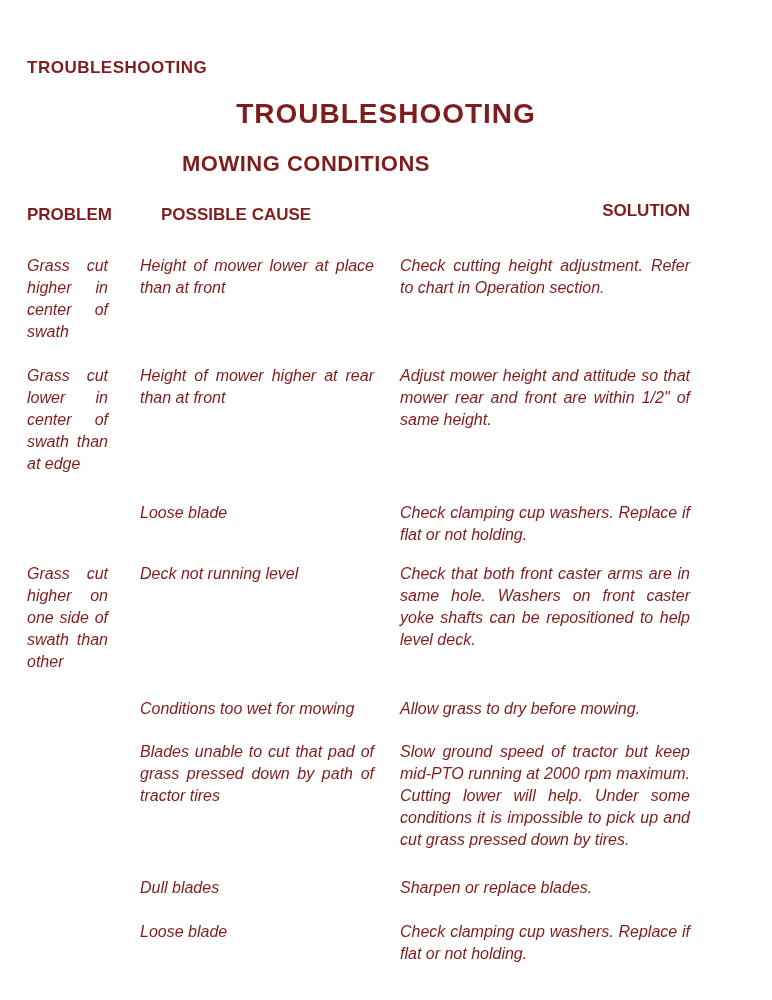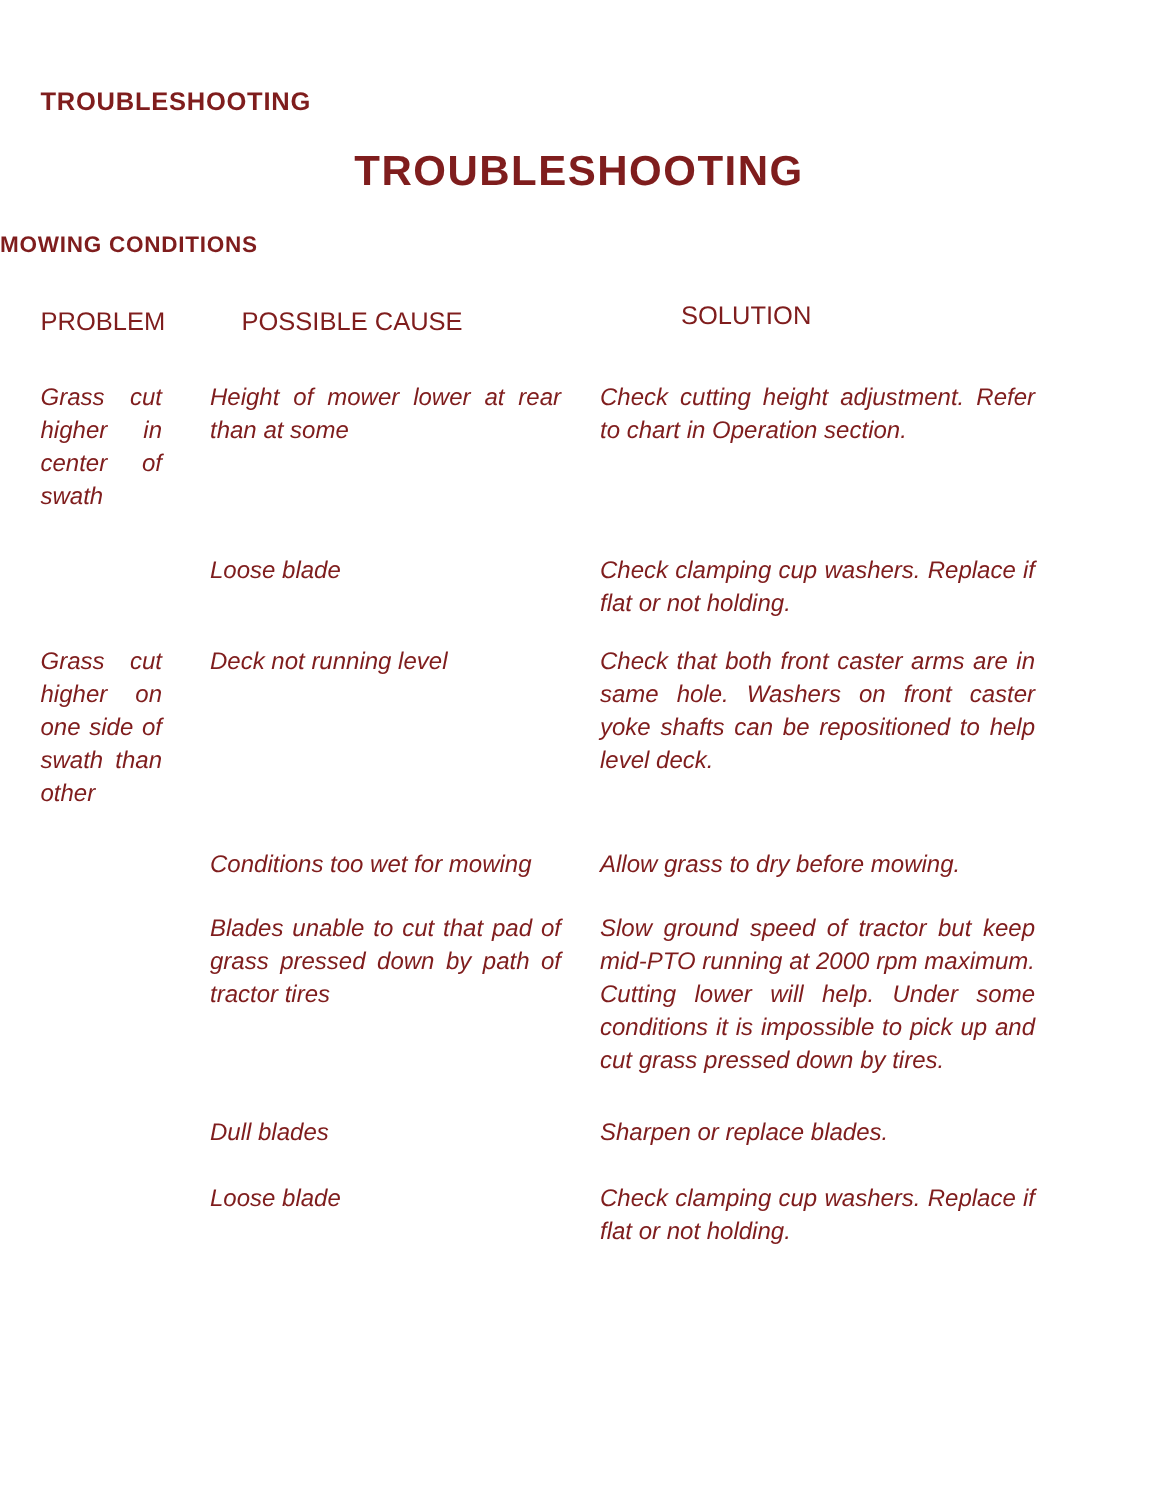--- a/index.html
+++ b/index.html
@@ -31,41 +31,41 @@
     font-size: 28px;
     font-weight: bold;
     letter-spacing: 1px;
     line-height: 32px;
   }
   .page-subtitle {
     position: absolute;
     left: 0;
     top: 151px;
     width: 612px;
-    text-align: left;
-    font-size: 15px;
+    text-align: center;
+    font-size: 22px;
     font-weight: bold;
     letter-spacing: 0.5px;
     line-height: 26px;
   }
   .ts-table {
     position: absolute;
     left: 27px;
     top: 204px;
     width: 723px;
   }
   .t-row {
     display: grid;
     grid-template-columns: 113px 260px 290px;
     column-gap: 0;
   }
   .t-row .c1 { grid-column: 1; margin-right: 32px; }
   .t-row .c2 { grid-column: 2; margin-right: 26px; }
-  .t-row .c3 { grid-column: 3; }
-  .head-row { font-size: 17px; font-weight: normal; line-height: 22px; }
+  .t-row .c3 { grid-column: 3; text-align: right; }
+  .head-row { font-size: 17px; font-weight: bold; line-height: 22px; }
   .head-row .c2 { padding-left: 21px; }
   .head-row .c3 { padding-left: 54px; transform: translateY(-4px); }
   .body-row {
     font-size: 16px;
     line-height: 22px;
     font-style: italic;
   }
   .body-row .cell {
     text-align: justify;
     hyphens: manual;
@@ -94,24 +94,29 @@
   <div class="ts-table">
 
     <div class="t-row head-row">
       <div class="c1">PROBLEM</div>
       <div class="c2">POSSIBLE CAUSE</div>
       <div class="c3">SOLUTION</div>
     </div>
 
     <div class="t-row body-row row-1">
       <div class="c1 cell">Grass cut higher in center of swath</div>
-      <div class="c2 cell">Height of mower lower at rear than at some</div>
+      <div class="c2 cell">Height of mower lower at place than at front</div>
       <div class="c3 cell">Check cutting height adjustment. Refer to chart in Operation section.</div>
     </div>
 
+    <div class="t-row body-row row-2">
+      <div class="c1 cell">Grass cut lower in center of swath than at edge</div>
+      <div class="c2 cell">Height of mower higher at rear than at front</div>
+      <div class="c3 cell">Adjust mower height and attitude so that mower rear and front are within 1/2" of same height.</div>
+    </div>
 
     <div class="t-row body-row row-3">
       <div class="c1 cell"></div>
       <div class="c2 cell">Loose blade</div>
       <div class="c3 cell">Check clamping cup washers. Re­place if flat or not holding.</div>
     </div>
 
     <div class="t-row body-row row-4">
       <div class="c1 cell">Grass cut higher on one side of swath than other</div>
       <div class="c2 cell">Deck not running level</div>

